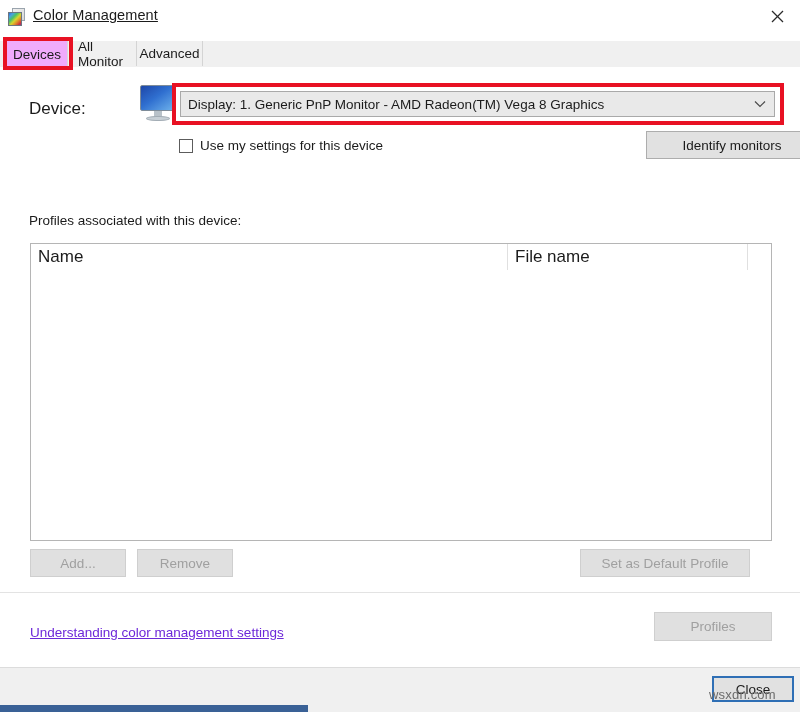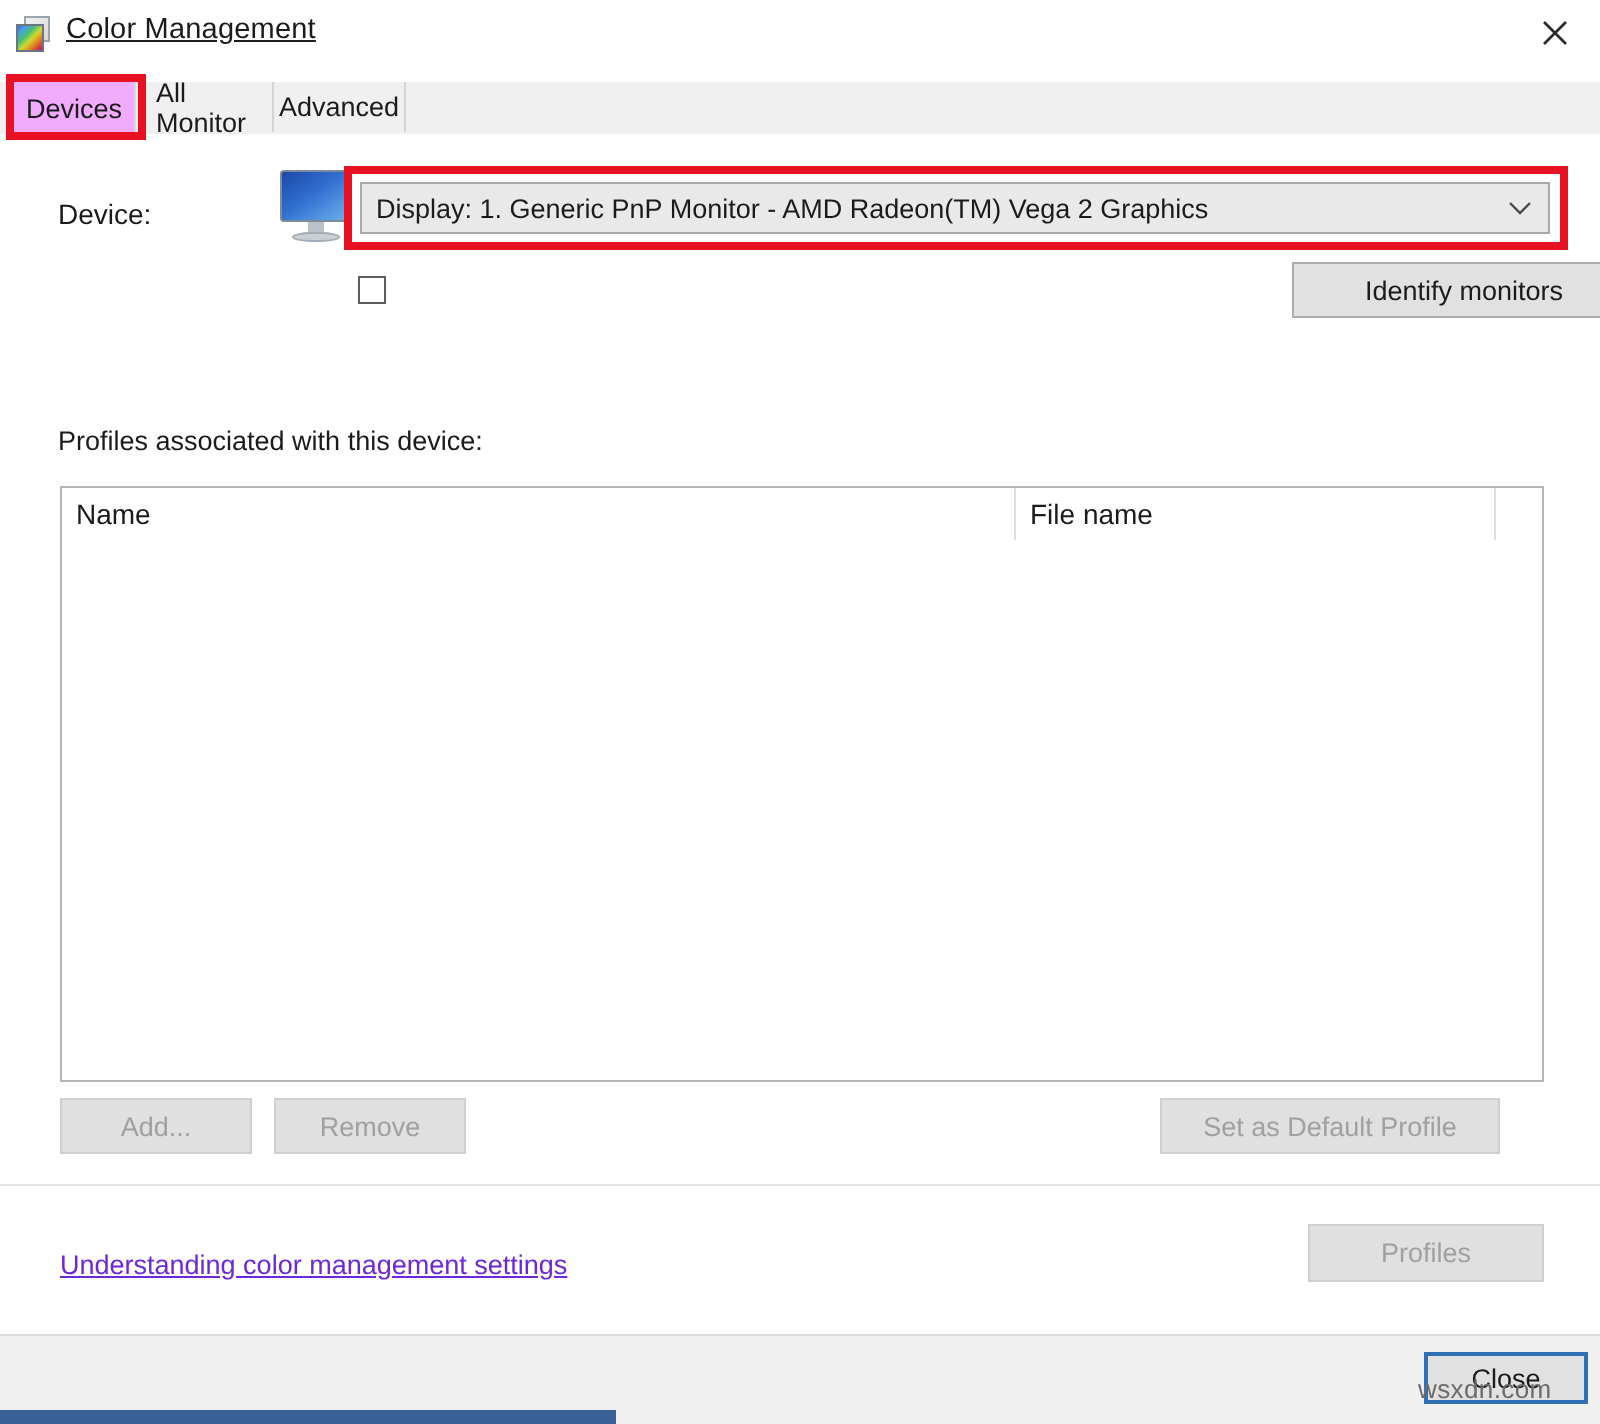--- a/index.html
+++ b/index.html
@@ -117,21 +117,21 @@
   .panel {
     position: absolute;
     left: 0; top: 67px;
     width: 800px; height: 600px;
     background: #ffffff;
   }
 
   .label-device {
     position: absolute;
     left: 29px; top: 99px;
-    font-size: 14px;
+    font-size: 17px;
     color: #1b1b1b;
   }
 
   
   .monitor-icon {
     position: absolute;
     left: 138px; top: 84px;
     width: 42px; height: 40px;
   }
   .monitor-icon .screen {
@@ -247,21 +247,21 @@
     height: 27px;
     border-bottom: 1px solid #e0e0e0;
     background: #ffffff;
   }
   .lv-col {
     position: absolute;
     top: 0;
     height: 26px;
     display: flex;
     align-items: center;
-    font-size: 14px;
+    font-size: 17px;
     color: #1b1b1b;
     box-sizing: border-box;
     cursor: default;
   }
   #lv-col-name { left: 0; width: 477px; padding-left: 7px; border-right: 1px solid #e0e0e0; }
   #lv-col-file { left: 477px; width: 240px; padding-left: 7px; border-right: 1px solid #e0e0e0; }
   #lv-col-pad  { left: 717px; width: 23px; }
   .lv-body {
     position: absolute;
     left: 0; top: 27px;
@@ -353,30 +353,31 @@
 
 <div class="label-device">Device:</div>
 
 <div class="monitor-icon">
   <div class="screen"></div>
   <div class="neck"></div>
   <div class="base"></div>
 </div>
 
 <div class="combo">
-  <div class="combo-text">Display: 1. Generic PnP Monitor - AMD Radeon(TM) Vega 2 Graphics</div>
+  <div class="combo-text">Display: 1. Generic PnP Monitor - AMD Radeon(TM) Vega 8 Graphics</div>
   <div class="combo-arrow">
     <svg width="12" height="8" viewBox="0 0 12 8" aria-hidden="true">
       <polyline points="1,1.5 6,6.5 11,1.5" fill="none" stroke="#4a4a4a" stroke-width="1.2"></polyline>
     </svg>
   </div>
 </div>
 
 <div class="cb-row">
   <div class="cb-box"></div>
+  <div class="cb-label">Use my settings for this device</div>
 </div>
 
 <div class="btn" id="btn-identify">
   <span>Identify monitors</span>
 </div>
 
 <div class="label-profiles">Profiles associated with this device:</div>
 
 <div class="listview">
   <div class="lv-header">

